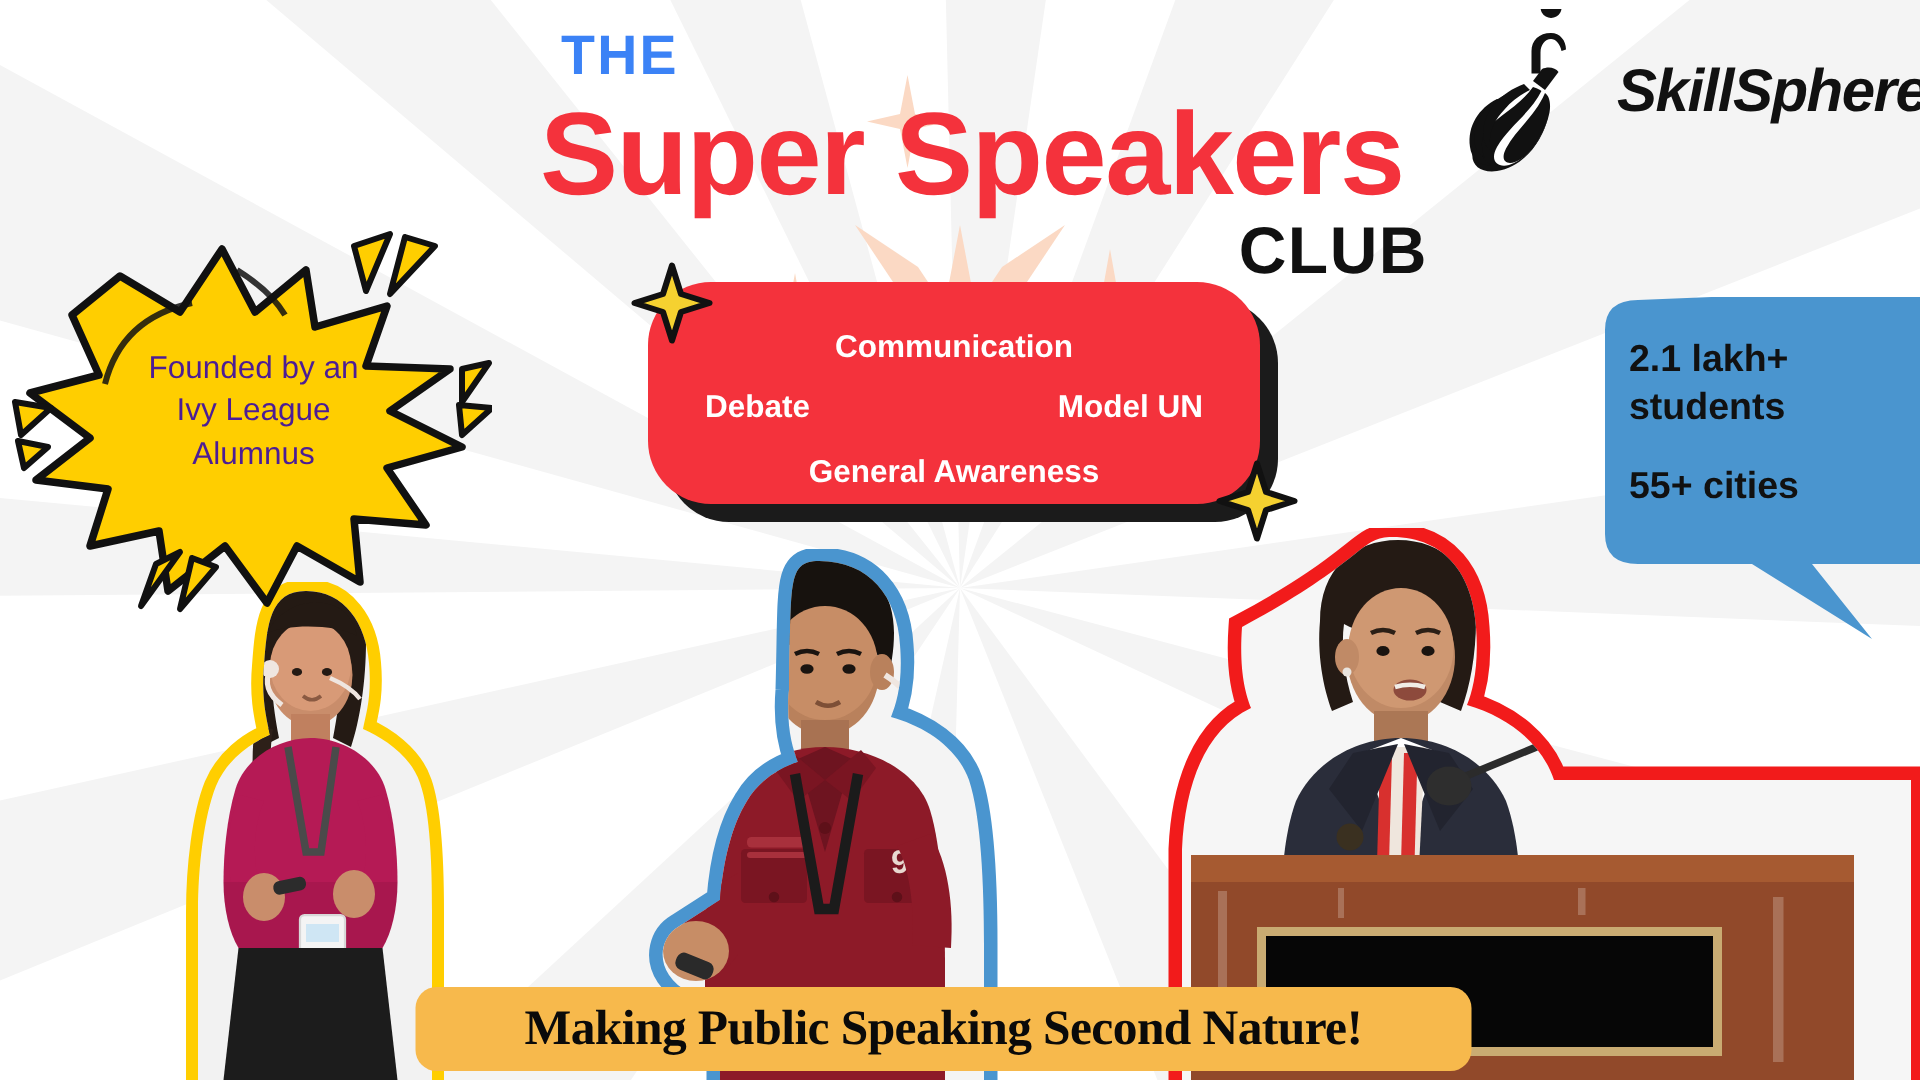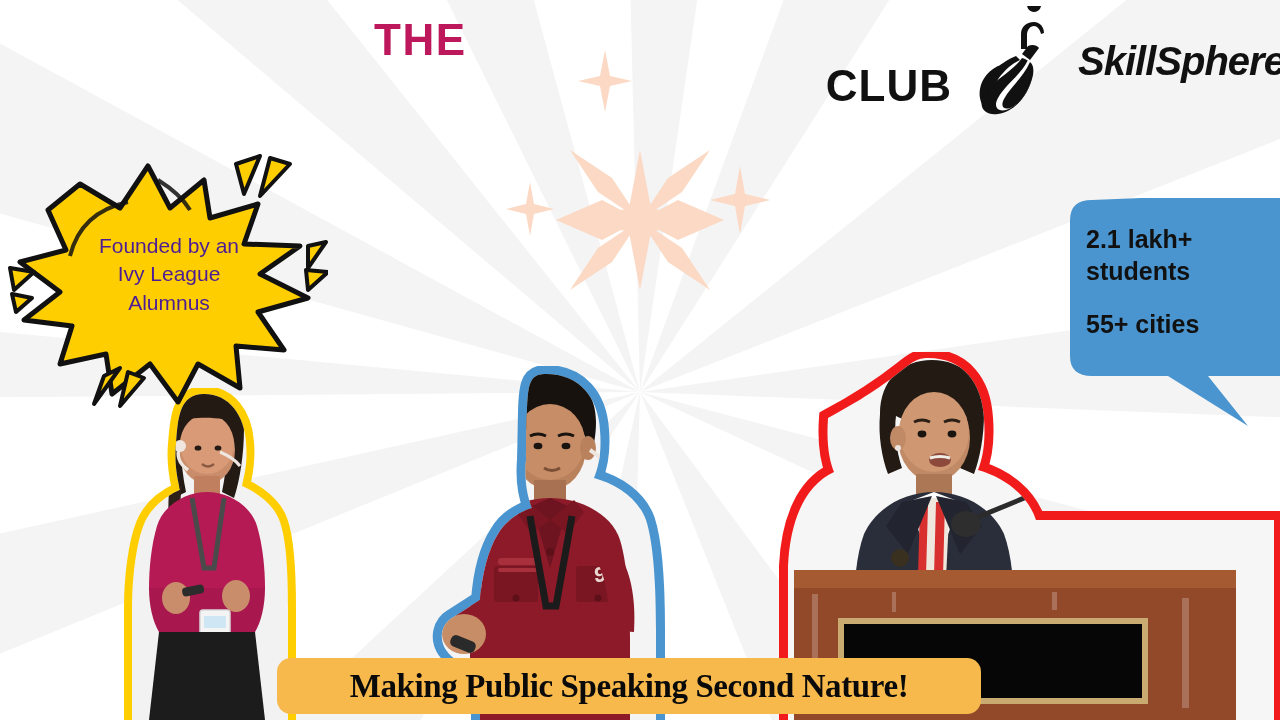--- a/index.html
+++ b/index.html
@@ -34,23 +34,23 @@
 
   
   .headline {
     position: absolute;
     left: 360px; top: 8px;
     width: 600px;
     z-index: 6;
     text-align: left;
   }
   .t-the {
-    font-size: 44px;
-    font-weight: 700;
-    color: #be185d;
+    font-size: 37px;
+    font-weight: 700;
+    color: #3b82f6;
     letter-spacing: 1.5px;
     line-height: 1;
     margin: 10px 0 0 14px;
   }
   .t-main {
     font-size: 78px;
     font-weight: 700;
     color: #f4323c;
     letter-spacing: -1px;
     line-height: 1.06;
@@ -222,20 +222,21 @@
       <path d="M140 170 L168 212 L210 240 L182 198 Z"></path>
       <path d="M140 170 L112 128 L70 100 L98 142 Z"></path>
       <path d="M105 0 L110 26 L132 31 L110 36 L105 62 L100 36 L78 31 L100 26 Z"></path>
       <path d="M240 116 L245 144 L270 150 L245 156 L240 184 L235 156 L210 150 L235 144 Z"></path>
       <path d="M30 132 L34 154 L54 159 L34 164 L30 186 L26 164 L6 159 L26 154 Z"></path>
     </g>
   </svg>
 
   <div class="headline">
     <div class="t-the">THE</div>
+    <div class="t-main">Super Speakers</div>
     <div class="t-club">CLUB</div>
   </div>
 
   <div class="logo">
     <svg class="logo-mark" viewBox="0 0 100 110">
       <g fill="#111111">
         <path d="M62 6 a7 7 0 1 1 0.1 0 Z"></path>
         <path d="M62 16 c6 0 10 5 10 11 l-3 1 c-1 -5 -4 -8 -7 -8 c-4 0 -7 4 -7 9 l0 14 l-6 0 l0 -15 c0 -7 5 -12 13 -12 Z"></path>
         <path d="M56 40 c4 -2 9 -1 11 2 l-9 12 l-8 -6 Z"></path>
         <path d="M50 52 C40 66 24 72 14 86 c-10 14 -2 24 12 22 c16 -2 30 -18 34 -36 C62 60 58 54 50 52 Z"></path>
@@ -268,20 +269,37 @@
         <polygon points="4,144 24,148 8,162" fill="#FFCE00"></polygon>
         <polygon points="96,226 112,218 86,254" fill="#FFCE00"></polygon>
         <polygon points="120,222 136,228 112,256" fill="#FFCE00"></polygon>
       </g>
     </svg>
     <div class="badge-text">Founded by an
 Ivy League
 Alumnus</div>
   </div>
 
+  <div class="pill-wrap">
+    <div class="pill-shadow"></div>
+    <div class="pill">
+      <div class="pill-row row-comm">Communication</div>
+      <div class="pill-row row-mid">
+        <span>Debate</span>
+        <span>Model UN</span>
+      </div>
+      <div class="pill-row row-gen">General Awareness</div>
+    </div>
+    <svg class="star-tl" viewBox="0 0 56 56">
+      <path d="M28 3 L34 22 L53 28 L34 34 L28 53 L22 34 L3 28 L22 22 Z" fill="#F5D130" stroke="#111111" stroke-width="4" stroke-linejoin="round"></path>
+    </svg>
+    <svg class="star-br" viewBox="0 0 56 56">
+      <path d="M28 3 L34 22 L53 28 L34 34 L28 53 L22 34 L3 28 L22 22 Z" fill="#F5D130" stroke="#111111" stroke-width="4" stroke-linejoin="round"></path>
+    </svg>
+  </div>
 
   <div class="bubble-wrap">
     <svg class="bubble-svg" viewBox="0 0 240 228">
       <path d="M22 22 q0 -20 22 -20 L240 -6 L240 178 L160 178 L200 228 L120 178 L44 178 q-22 0 -22 -20 Z" fill="#4A95CF"></path>
     </svg>
     <div class="bubble-text">
       <span style="white-space:pre-line;">2.1 lakh+
 students</span>
       <span class="gap"></span>
       <span>55+ cities</span>

